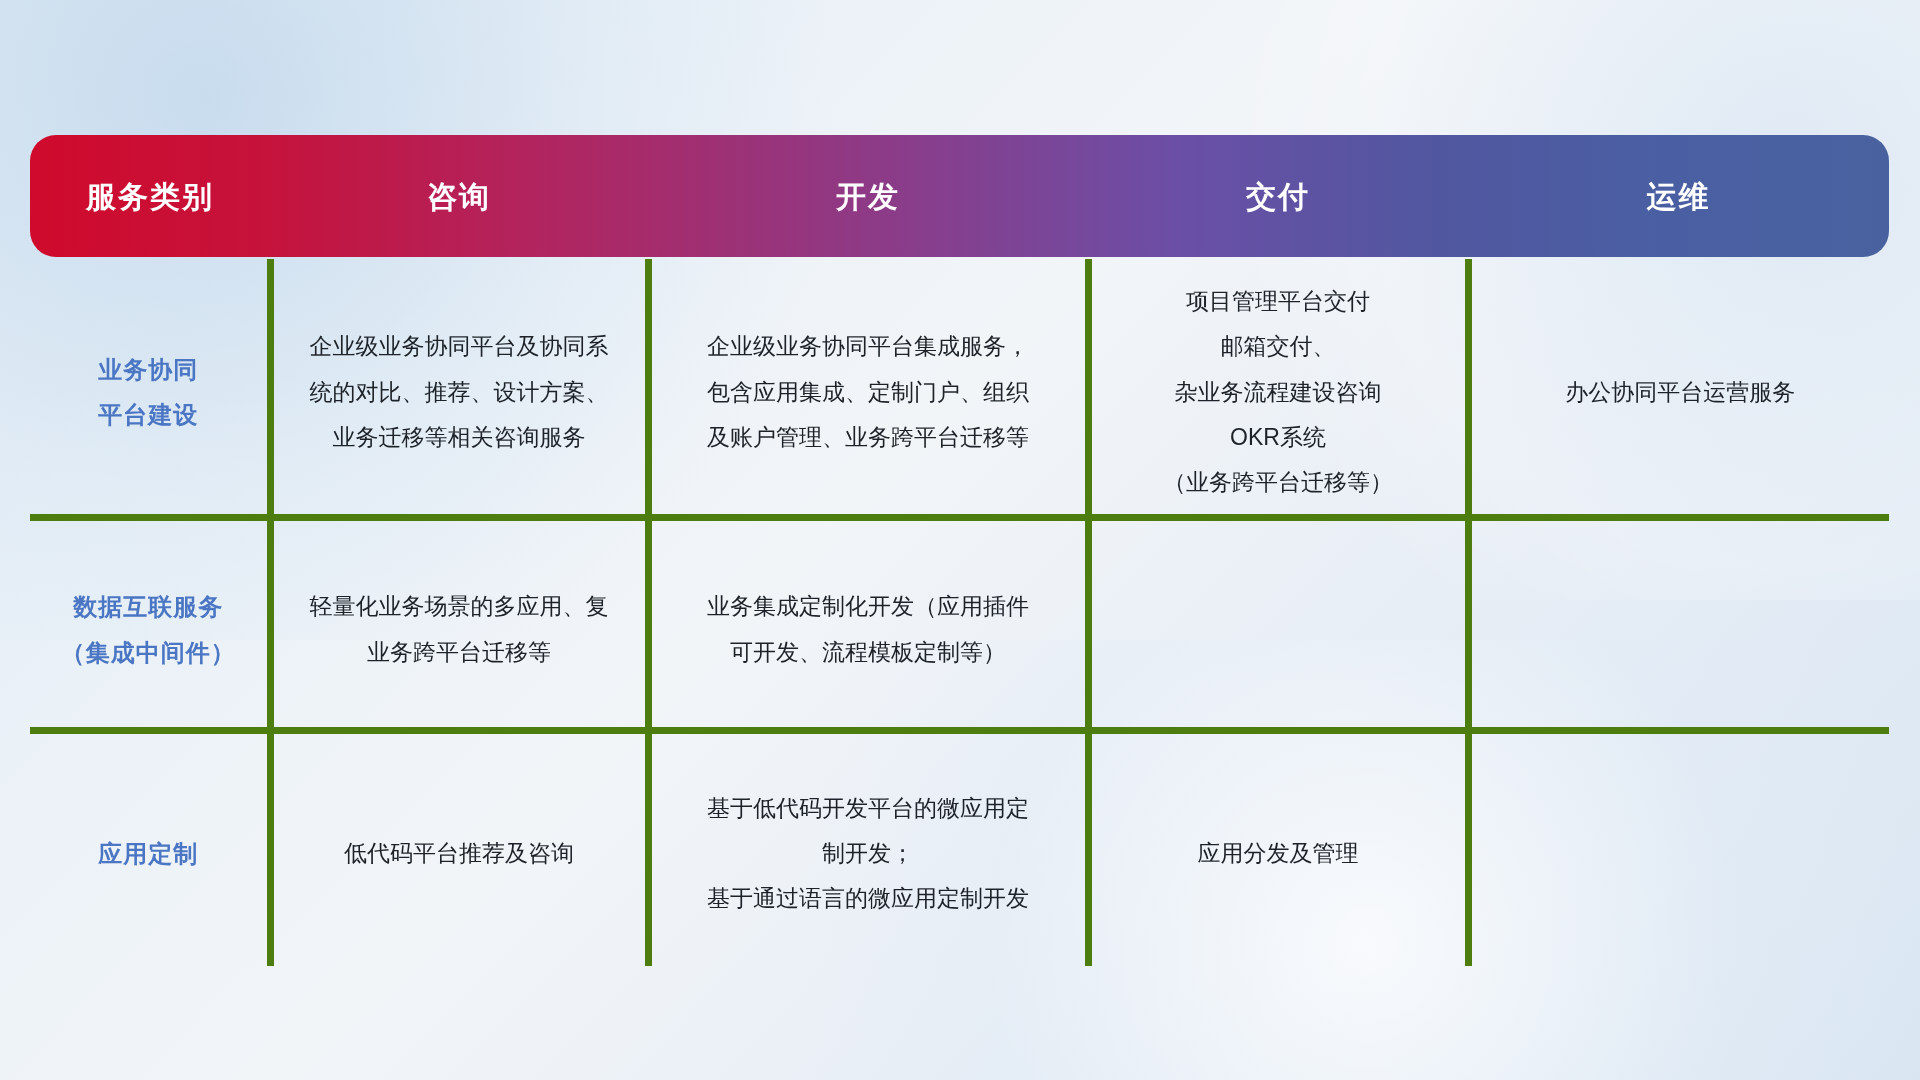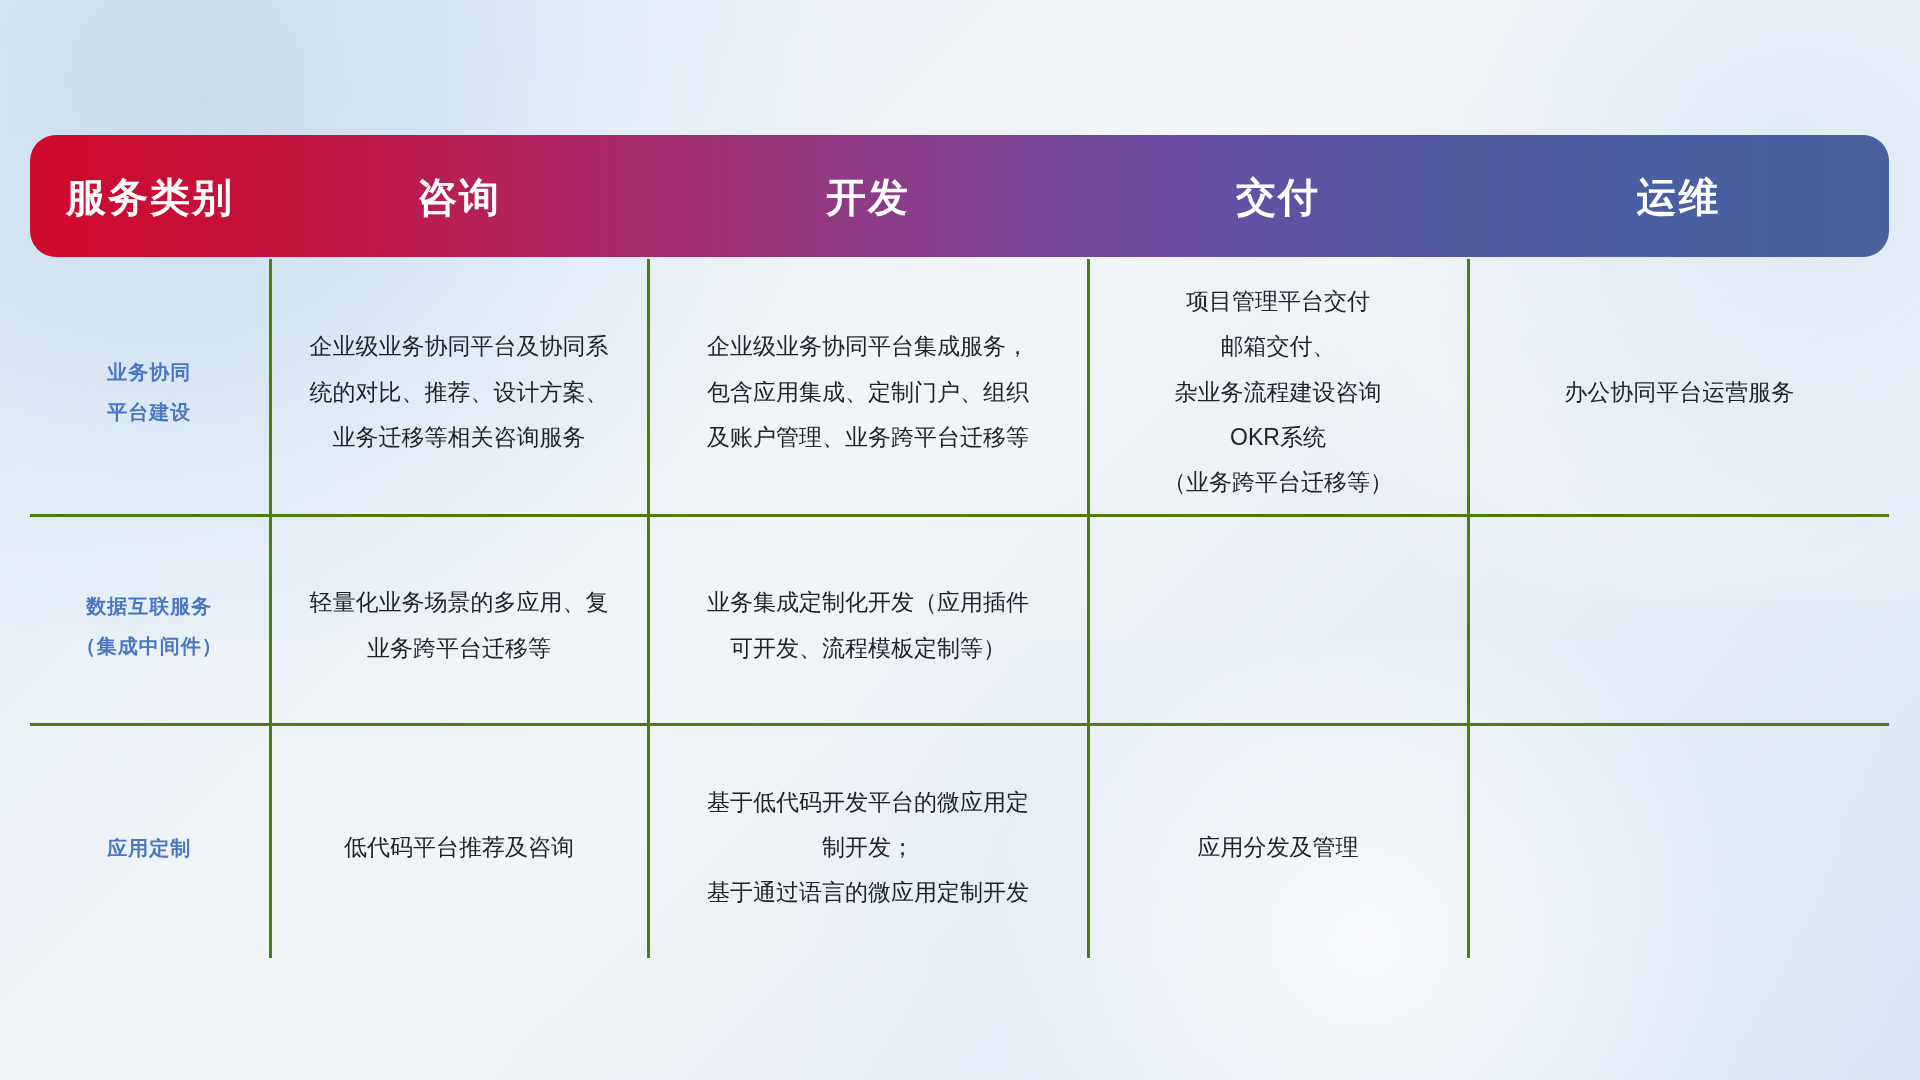--- a/index.html
+++ b/index.html
@@ -48,21 +48,21 @@
   table.service-table {
     width: 1859px;
     border-collapse: collapse;
     table-layout: fixed;
     background: transparent;
   }
 
   thead th {
     background: transparent;
     color: #ffffff;
-    font-size: 40px;
+    font-size: 30px;
     font-weight: bold;
     height: 122px;
     vertical-align: middle;
     text-align: center;
     letter-spacing: 2px;
     border: none;
     position: relative;
     z-index: 2;
   }
 
@@ -79,44 +79,45 @@
       #b2245e 27%,
       #8e3a86 45%,
       #6a4fa6 62%,
       #50579f 76%,
       #4a5fa3 88%,
       #49629f 100%);
     z-index: 1;
   }
 
   tbody td {
-    border: 3px solid #4d7c0f;
+    border: 7px solid #4d7c0f;
     font-size: 23px;
     color: #1c2228;
     text-align: center;
     vertical-align: middle;
     padding: 14px 16px;
     line-height: 1.45;
     background: transparent;
   }
 
   tbody td.cat-cell {
     color: #4a76c4;
     font-weight: bold;
-    font-size: 20px;
+    font-size: 24px;
     line-height: 1.4;
     border-left: none;
     letter-spacing: 1px;
   }
 
   tbody tr td:last-child {
     border-right: none;
   }
   tbody tr:last-child td {
     border-bottom: none;
+    font-family: Liberation Mono, monospace;
   }
   tbody tr:first-child td {
     border-top: none;
   }
 
   .row-1 td { height: 218px; }
   .row-2 td { height: 178px; }
   .row-3 td { height: 204px; }
 
   .cell-lines span { display: block; margin-top: 12px; }

